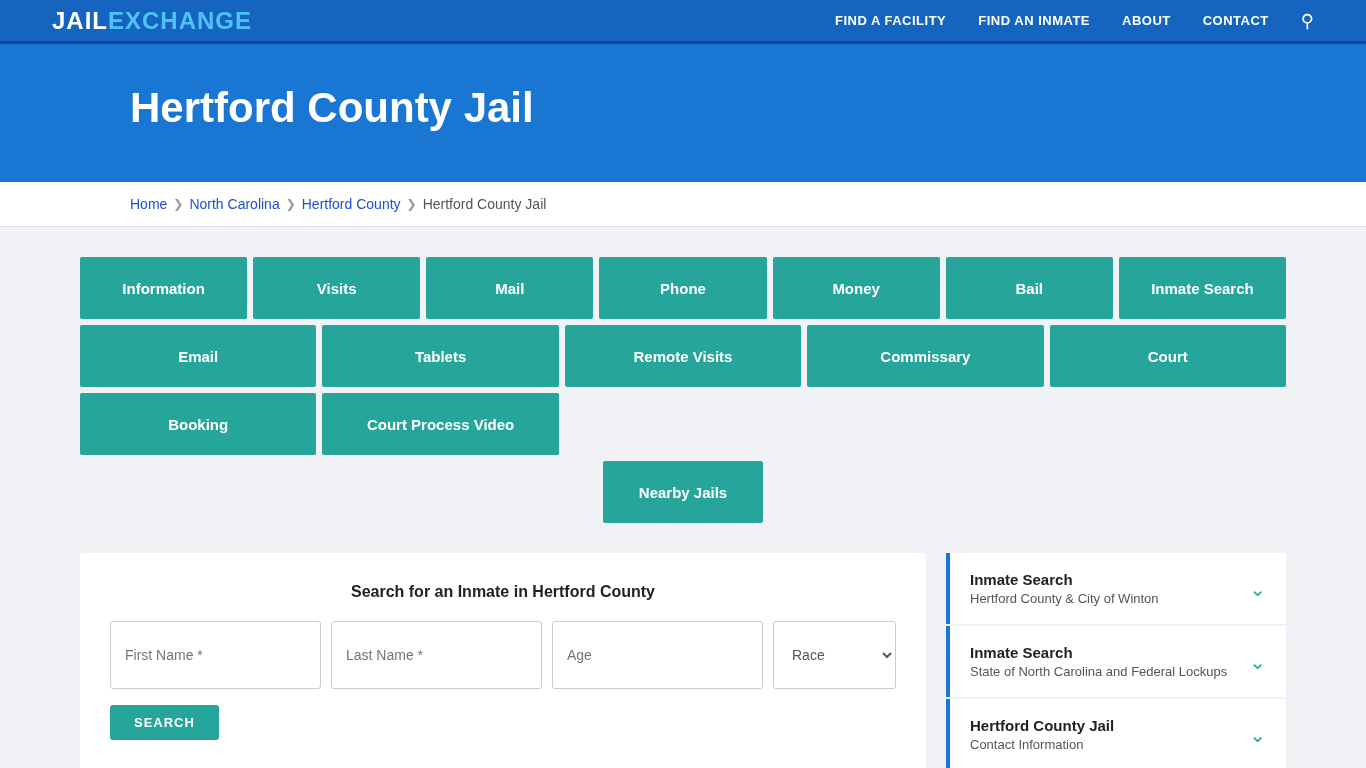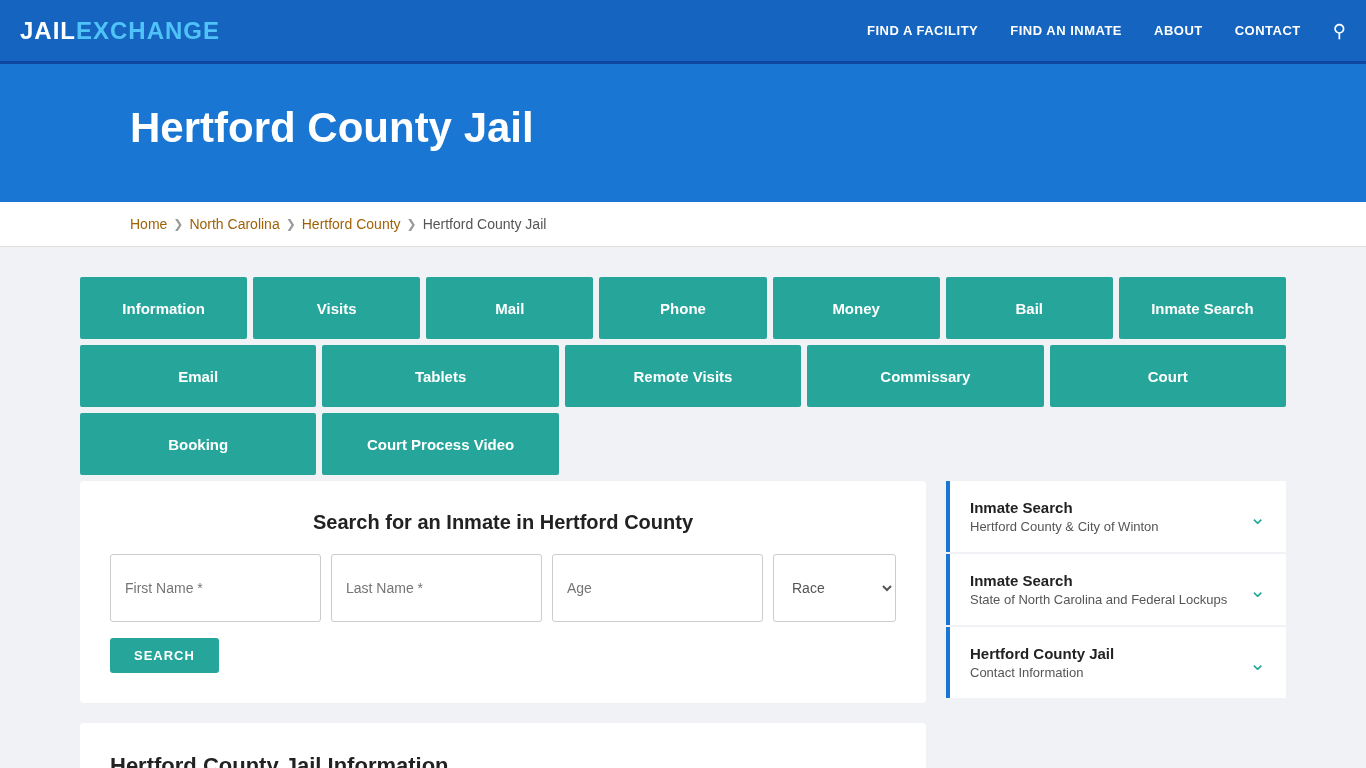--- a/index.html
+++ b/index.html
@@ -4,22 +4,22 @@
   <style>
     * { margin: 0; padding: 0; box-sizing: border-box; }
     body { font-family: Arial, sans-serif; background: #f0f2f5; color: #333; }
 
     
     .header {
       background: #1565c0;
       display: flex;
       align-items: center;
       justify-content: space-between;
-      padding: 0 20px;
-      height: 64px;
+      padding: 0 52px;
+      height: 44px;
       border-bottom: 3px solid #0d47a1;
     }
     .logo {
       display: flex;
       align-items: center;
       font-size: 24px;
       font-weight: 900;
       color: white;
       letter-spacing: 1px;
     }
@@ -62,21 +62,21 @@
       padding: 14px 130px;
       border-bottom: 1px solid #e0e0e0;
     }
     .breadcrumb {
       display: flex;
       align-items: center;
       gap: 6px;
       font-size: 14px;
     }
     .breadcrumb-item {
-      color: #a16207;
+      color: #1d4ed8;
       cursor: pointer;
     }
     .breadcrumb-sep {
       color: #999;
       font-size: 12px;
     }
     .breadcrumb-current {
       color: #555;
     }
 
@@ -135,21 +135,21 @@
 
     
     .search-form-card {
       background: white;
       border-radius: 4px;
       padding: 30px;
       flex: 1;
       min-width: 0;
     }
     .search-form-title {
-      font-size: 20px;
+      font-size: 16px;
       font-weight: 700;
       text-align: center;
       margin-bottom: 20px;
       color: #222;
     }
     .form-row {
       display: flex;
       gap: 10px;
       margin-bottom: 16px;
     }
@@ -279,20 +279,23 @@
   <div class="buttons-row2">
     <button class="tile-btn">Email</button>
     <button class="tile-btn">Tablets</button>
     <button class="tile-btn">Remote Visits</button>
     <button class="tile-btn">Commissary</button>
     <button class="tile-btn">Court</button>
     <button class="tile-btn">Booking</button>
     <button class="tile-btn">Court Process Video</button>
   </div>
 
+  <div class="buttons-row3">
+    <button class="tile-btn tile-btn-narrow">Nearby Jails</button>
+  </div>
 
   <div class="content-section">
 
     <div style="flex:1; display:flex; flex-direction:column; gap:20px; min-width:0;">
 
       <div class="search-form-card">
         <h2 class="search-form-title">Search for an Inmate in Hertford County</h2>
         <div class="form-row">
           <input class="form-input" type="text" placeholder="First Name *" style="">
           <input class="form-input" type="text" placeholder="Last Name *" style="">

